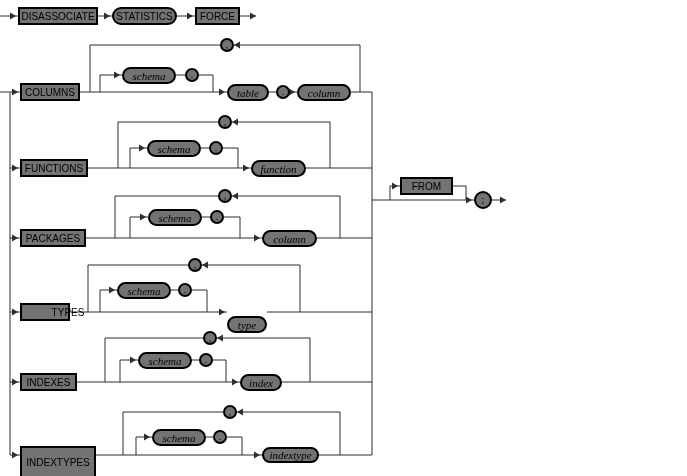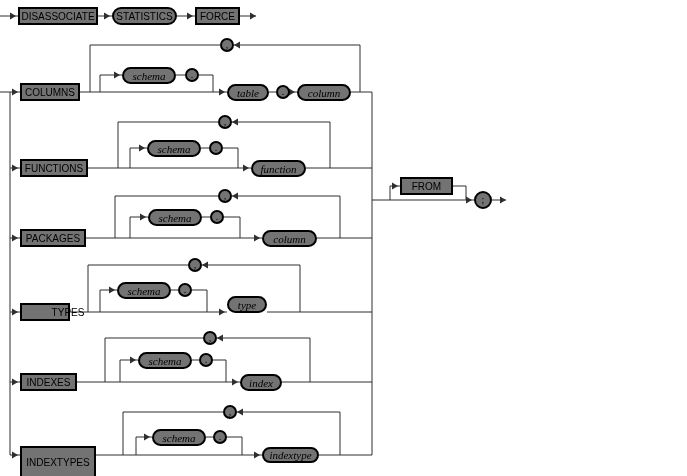--- a/index.html
+++ b/index.html
@@ -120,21 +120,21 @@
 
   <div class="node kw" style="left:20px;top:229px;width:66px;height:18px;">PACKAGES</div>
   <div class="node var" style="left:148px;top:209px;width:54px;height:17px;">schema</div>
   <div class="node punct" style="left:210px;top:210px;width:14px;height:14px;">.</div>
   <div class="node var" style="left:262px;top:230px;width:55px;height:17px;">column</div>
   <div class="node punct" style="left:218px;top:189px;width:14px;height:14px;">,</div>
 
   <div class="node kw" style="left:20px;top:303px;width:46px;height:18px;padding-left:46px;">TYPES</div>
   <div class="node var" style="left:117px;top:282px;width:54px;height:17px;">schema</div>
   <div class="node punct" style="left:178px;top:283px;width:14px;height:14px;">.</div>
-  <div class="node var" style="left:227px;top:296px;width:40px;height:17px;">type</div>
+  <div class="node var" style="left:227px;top:316px;width:40px;height:17px;">type</div>
   <div class="node punct" style="left:188px;top:258px;width:14px;height:14px;">,</div>
 
   <div class="node kw" style="left:20px;top:373px;width:57px;height:18px;">INDEXES</div>
   <div class="node var" style="left:138px;top:352px;width:54px;height:17px;">schema</div>
   <div class="node punct" style="left:199px;top:353px;width:14px;height:14px;">.</div>
   <div class="node var" style="left:240px;top:374px;width:42px;height:17px;">index</div>
   <div class="node punct" style="left:203px;top:331px;width:14px;height:14px;">,</div>
 
   <div class="node kw" style="left:20px;top:446px;width:76px;height:32px;">INDEXTYPES</div>
   <div class="node var" style="left:152px;top:429px;width:54px;height:17px;">schema</div>

